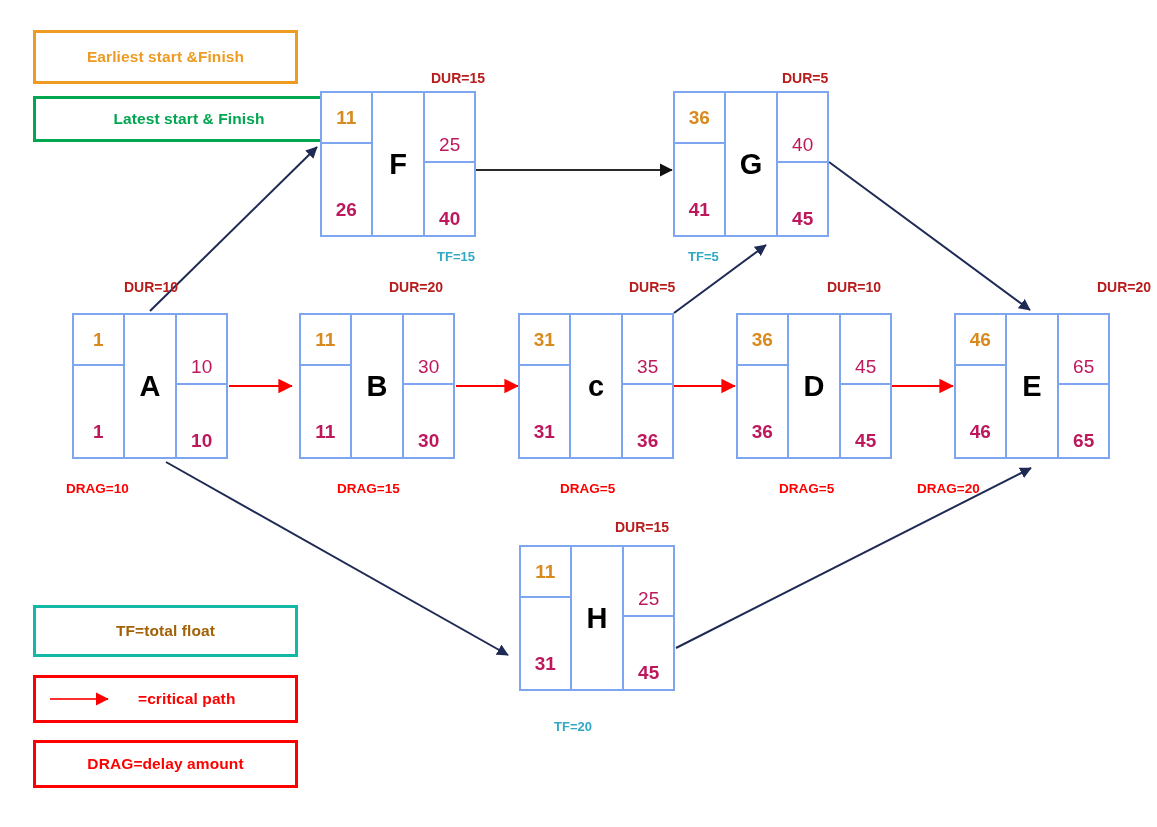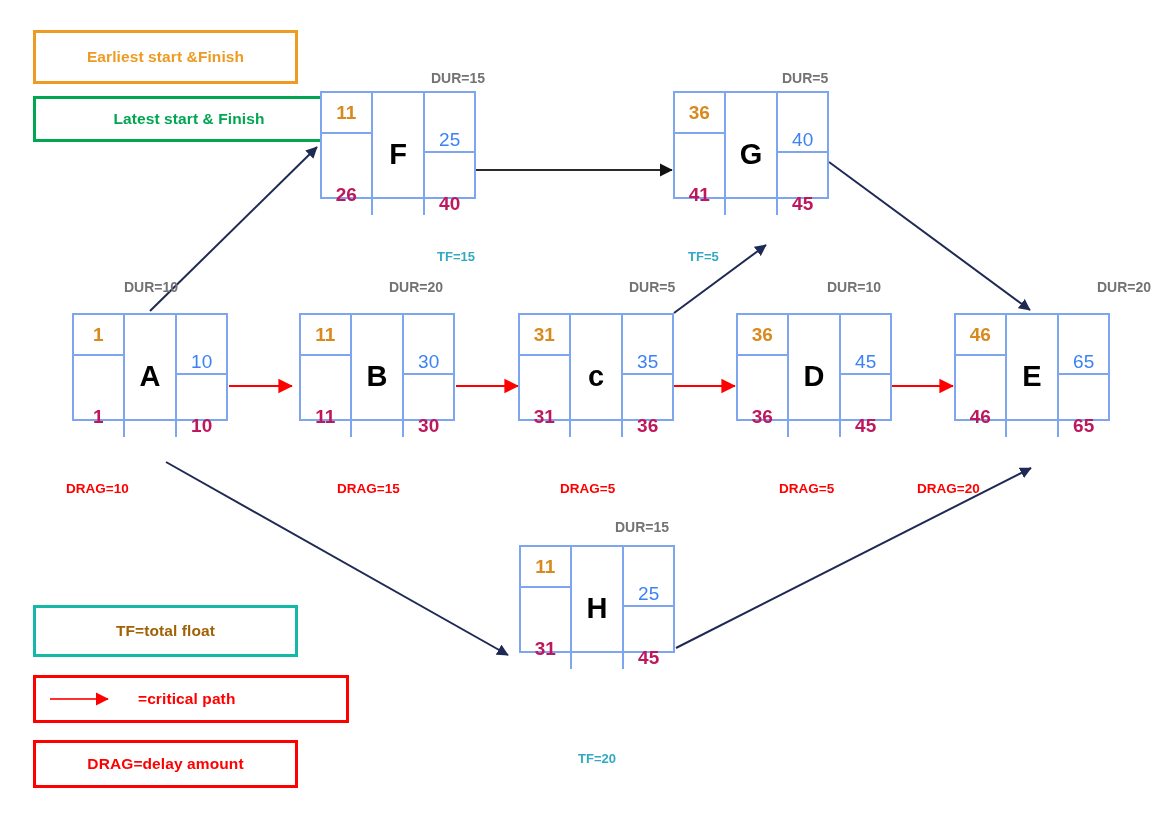--- a/index.html
+++ b/index.html
@@ -50,21 +50,21 @@
   .legend-arrow-wrap {
     display: inline-block;
     line-height: 0;
   }
 
   
   .node {
     position: absolute;
     box-sizing: border-box;
     width: 156px;
-    height: 108px;
+    height: 146px;
     border: 2px solid #7EA6F0;
     background: #ffffff;
     display: grid;
     grid-template-columns: 1fr 1fr 1fr;
   }
   .node .col {
     position: relative;
     box-sizing: border-box;
     display: flex;
     flex-direction: column;
@@ -76,39 +76,39 @@
     display: flex;
     align-items: center;
     justify-content: center;
     font-weight: bold;
     font-size: 19px;
     box-sizing: border-box;
   }
   .node .cell.top    { border-bottom: 2px solid #7EA6F0; }
   .node .cell.es, .node .cell.ef { color: #D98A1E; }
   .node .cell.ls, .node .cell.lf { color: #be185d; margin-top: 40px; }
-  .node .cell.dim   { font-weight: normal; color: #3b82f6; margin-top: 36px; }
+  .node .cell.dim   { font-weight: normal; color: #be185d; margin-top: 36px; }
   .node .col.mid {
     align-items: center;
     justify-content: center;
     flex-direction: row;
   }
   .node .letter {
     font-size: 29px;
     font-weight: bold;
     color: #000000;
     line-height: 1;
   }
 
   
   .dur-label {
     position: absolute;
     font-size: 14px;
     font-weight: bold;
-    color: #737373;
+    color: #b91c1c;
     white-space: nowrap;
     padding-left: 48px;
   }
   .tf-label {
     position: absolute;
     font-size: 13px;
     font-weight: bold;
     color: #31A9C4;
     white-space: nowrap;
   }
@@ -161,21 +161,21 @@
   </div>
 
   <div class="legend-box green" style="left:33px; top:96px; width:312px; height:46px;">
     <span>Latest start &amp; Finish</span>
   </div>
 
   <div class="legend-box teal" style="left:33px; top:605px; width:265px; height:52px;">
     <span>TF=total float</span>
   </div>
 
-  <div class="legend-box red critical" style="left:33px; top:675px; width:316px; height:48px;">
+  <div class="legend-box red critical" style="left:33px; top:675px; width:265px; height:48px;">
     <span class="legend-arrow-wrap">
       <svg width="72" height="16" viewBox="0 0 72 16" xmlns="http://www.w3.org/2000/svg">
         <defs>
           <marker id="legendRedHead" markerWidth="7" markerHeight="7" refX="6.2" refY="3.5" orient="auto" markerUnits="strokeWidth">
             <path d="M0,0.2 L6.6,3.5 L0,6.8 z" fill="#FF0000"></path>
           </marker>
         </defs>
         <line x1="2" y1="8" x2="60" y2="8" stroke="#FF3030" stroke-width="2" marker-end="url(#legendRedHead)"></line>
       </svg>
     </span>
@@ -305,15 +305,15 @@
       <div class="cell ls">31</div>
     </div>
     <div class="col mid">
       <span class="letter">H</span>
     </div>
     <div class="col right">
       <div class="cell top ef dim">25</div>
       <div class="cell lf">45</div>
     </div>
   </div>
-  <div class="tf-label" style="left:578px; top:719px;margin-top:32px;">TF=20</div>
+  <div class="tf-label" style="left:554px; top:719px;">TF=20</div>
 
 </div>
 
 </body></html>

